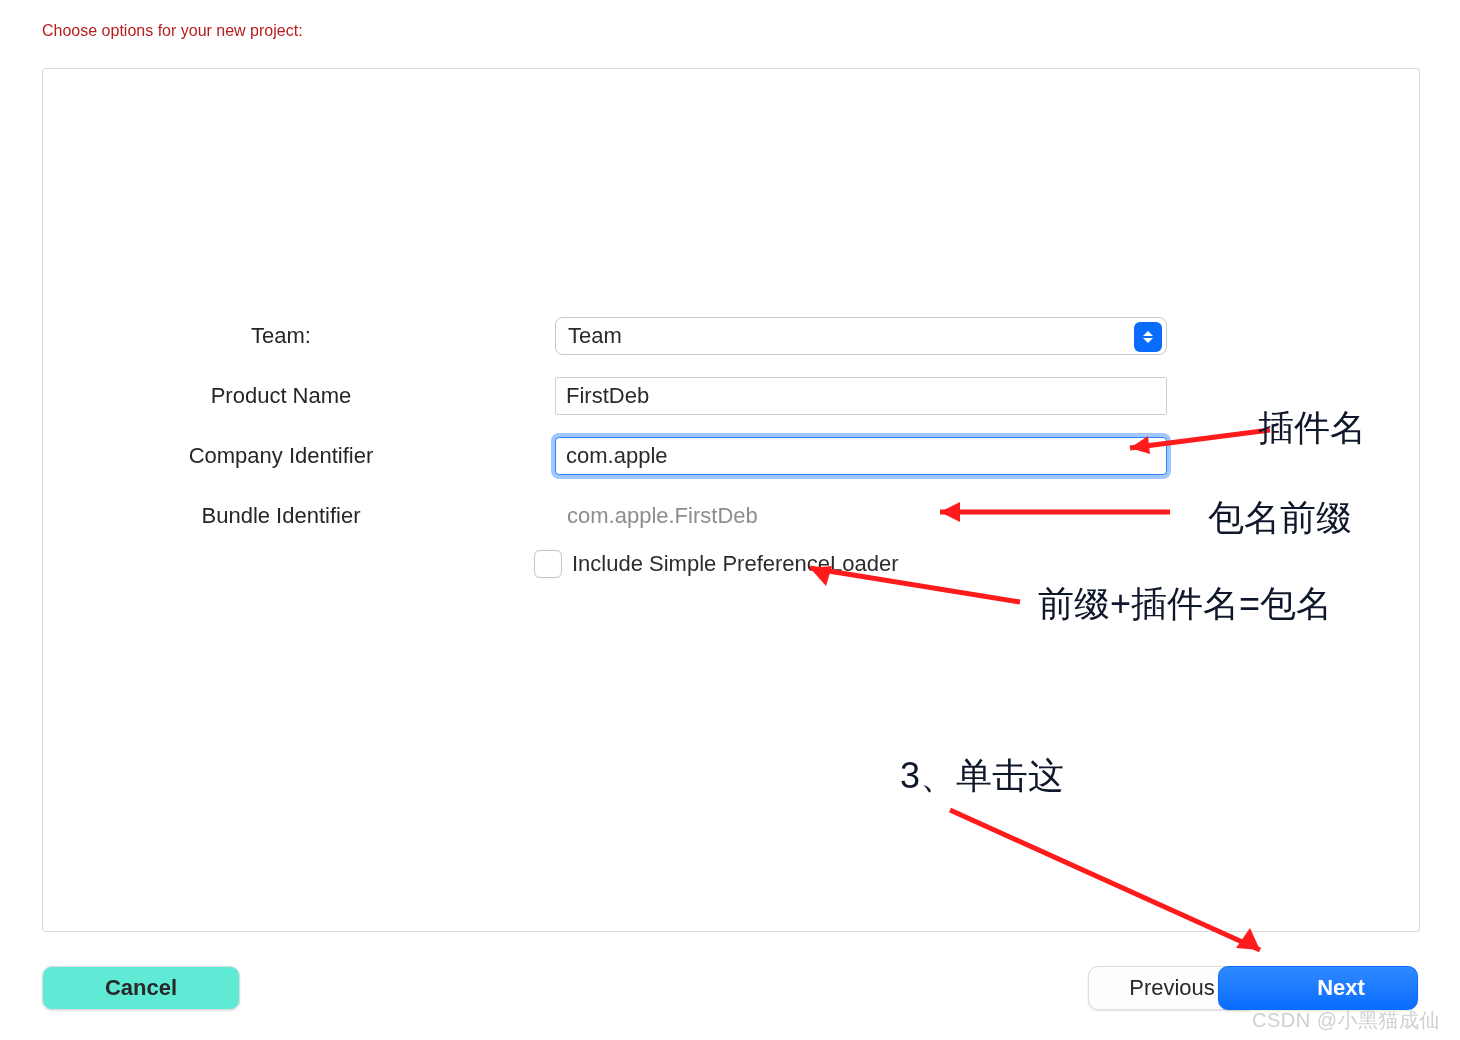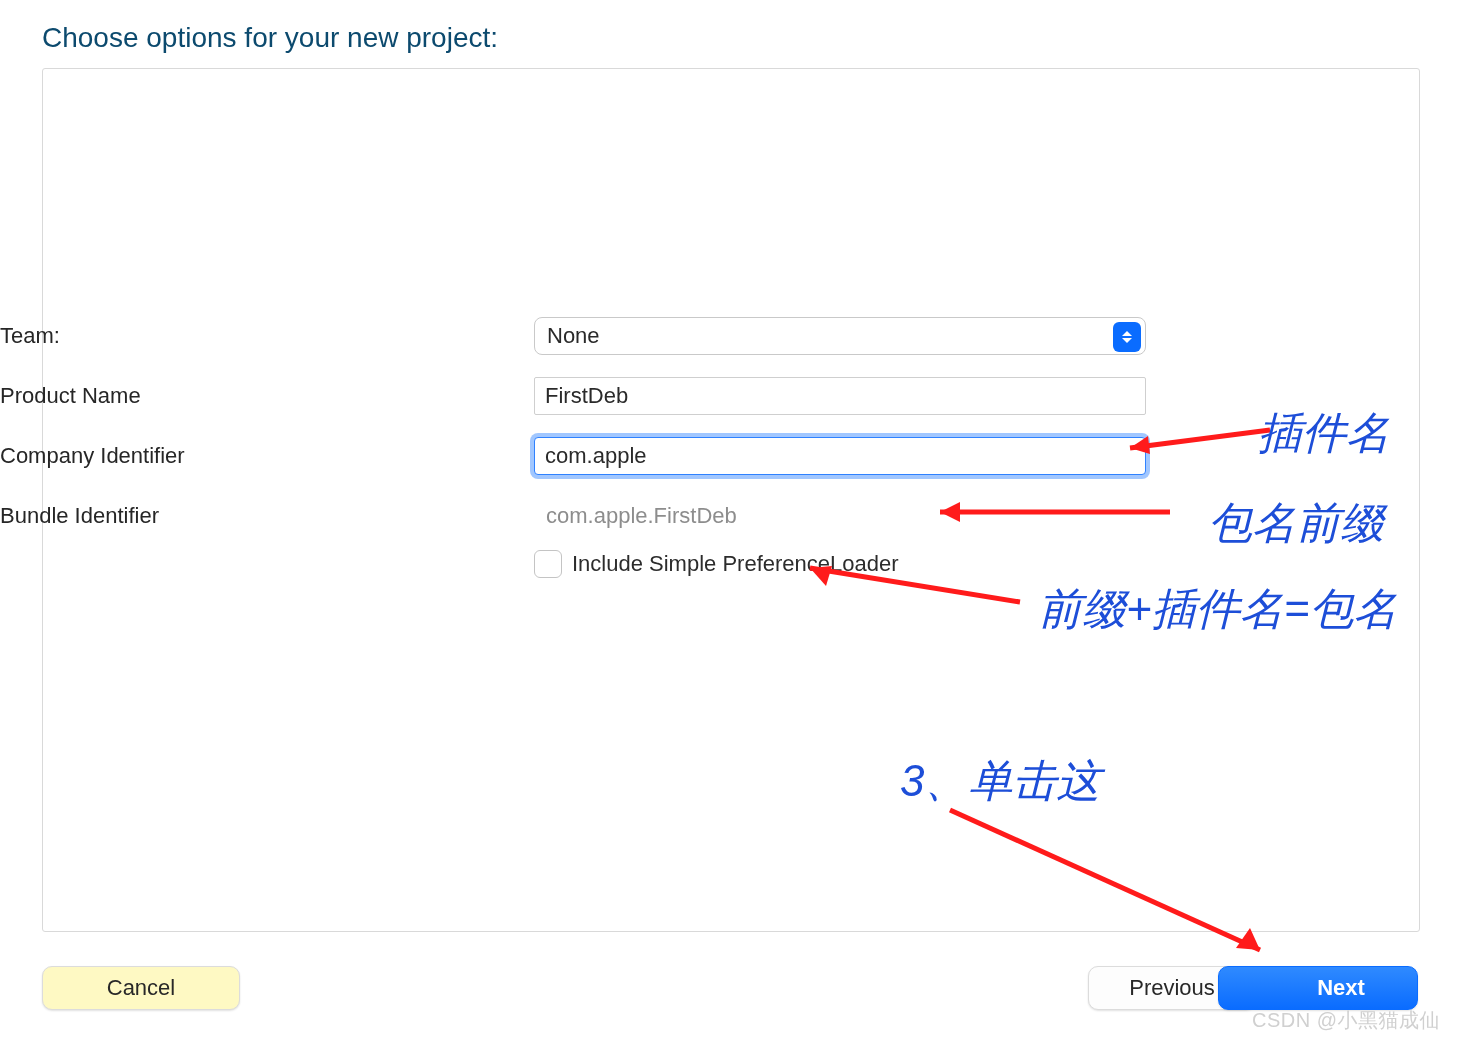--- a/index.html
+++ b/index.html
@@ -15,22 +15,22 @@
   }
   .sheet {
     position: relative;
     width: 1460px;
     height: 1040px;
   }
   .title {
     position: absolute;
     left: 42px;
     top: 22px;
-    font-size: 28px;
-    color: #0c4a6e;
+    font-size: 16px;
+    color: #b91c1c;
     font-weight: 400;
     text-align: center;
   }
   .inner-panel {
     position: absolute;
     left: 42px;
     top: 68px;
     width: 1376px;
     height: 862px;
     border: 1px solid #d9d9d9;
@@ -45,25 +45,26 @@
     width: 100%;
   }
   .row {
     display: flex;
     align-items: center;
     height: 52px;
     margin-bottom: 8px;
   }
   .row-label {
     width: 520px;
-    text-align: left;
+    text-align: center;
     padding-right: 14px;
     font-size: 22px;
     color: #262626;
     white-space: nowrap;
+    padding-left: 21px;
   }
   .row-field {
     width: 612px;
     position: relative;
   }
 
   .dropdown {
     position: relative;
     width: 612px;
     height: 38px;
@@ -165,24 +166,24 @@
     display: flex;
     align-items: center;
     justify-content: center;
     cursor: pointer;
     user-select: none;
     box-shadow: 0 1px 2px rgba(0,0,0,0.12);
   }
   .btn-cancel {
     left: 42px;
     width: 196px;
-    background: #fef9c3;
+    background: #5eead4;
     border: 1px solid #dcdcdc;
     color: #282828;
-    font-weight: 400;
+    font-weight: 700;
   }
   .btn-prev {
     right: 204px;
     width: 166px;
     background: #fdfdfd;
     border: 1px solid #dcdcdc;
     color: #282828;
     font-weight: 400;
   }
   .btn-next {
@@ -194,26 +195,25 @@
     font-weight: 700;
     padding-left: 46px;
   }
 
   
   .anno {
     position: absolute;
     pointer-events: none;
   }
   .anno-text {
-    color: #1d4ed8;
-    font-size: 44px;
+    color: #0f172a;
+    font-size: 36px;
     font-weight: 400;
     position: absolute;
     white-space: nowrap;
-    font-style: italic;
   }
   svg.arrow { position: absolute; overflow: visible; }
   .arrow line, .arrow path { stroke:#ff1b1b; stroke-width:5; fill:none; }
   .arrow polygon { fill:#ff1b1b; }
 
   .watermark {
     position: absolute;
     right: 20px;
     bottom: 6px;
     font-size: 20px;
@@ -229,21 +229,21 @@
   <div class="title">Choose options for your new project:</div>
 
   <div class="inner-panel"></div>
 
   <div class="form">
 
     <div class="row">
       <div class="row-label">Team:</div>
       <div class="row-field">
         <div class="dropdown">
-          <span class="dd-text">None</span>
+          <span class="dd-text">Team</span>
           <div class="dd-btn">
             <div class="chev up"></div>
             <div class="chev down"></div>
           </div>
         </div>
       </div>
     </div>
 
     <div class="row">
       <div class="row-label">Product Name</div>

